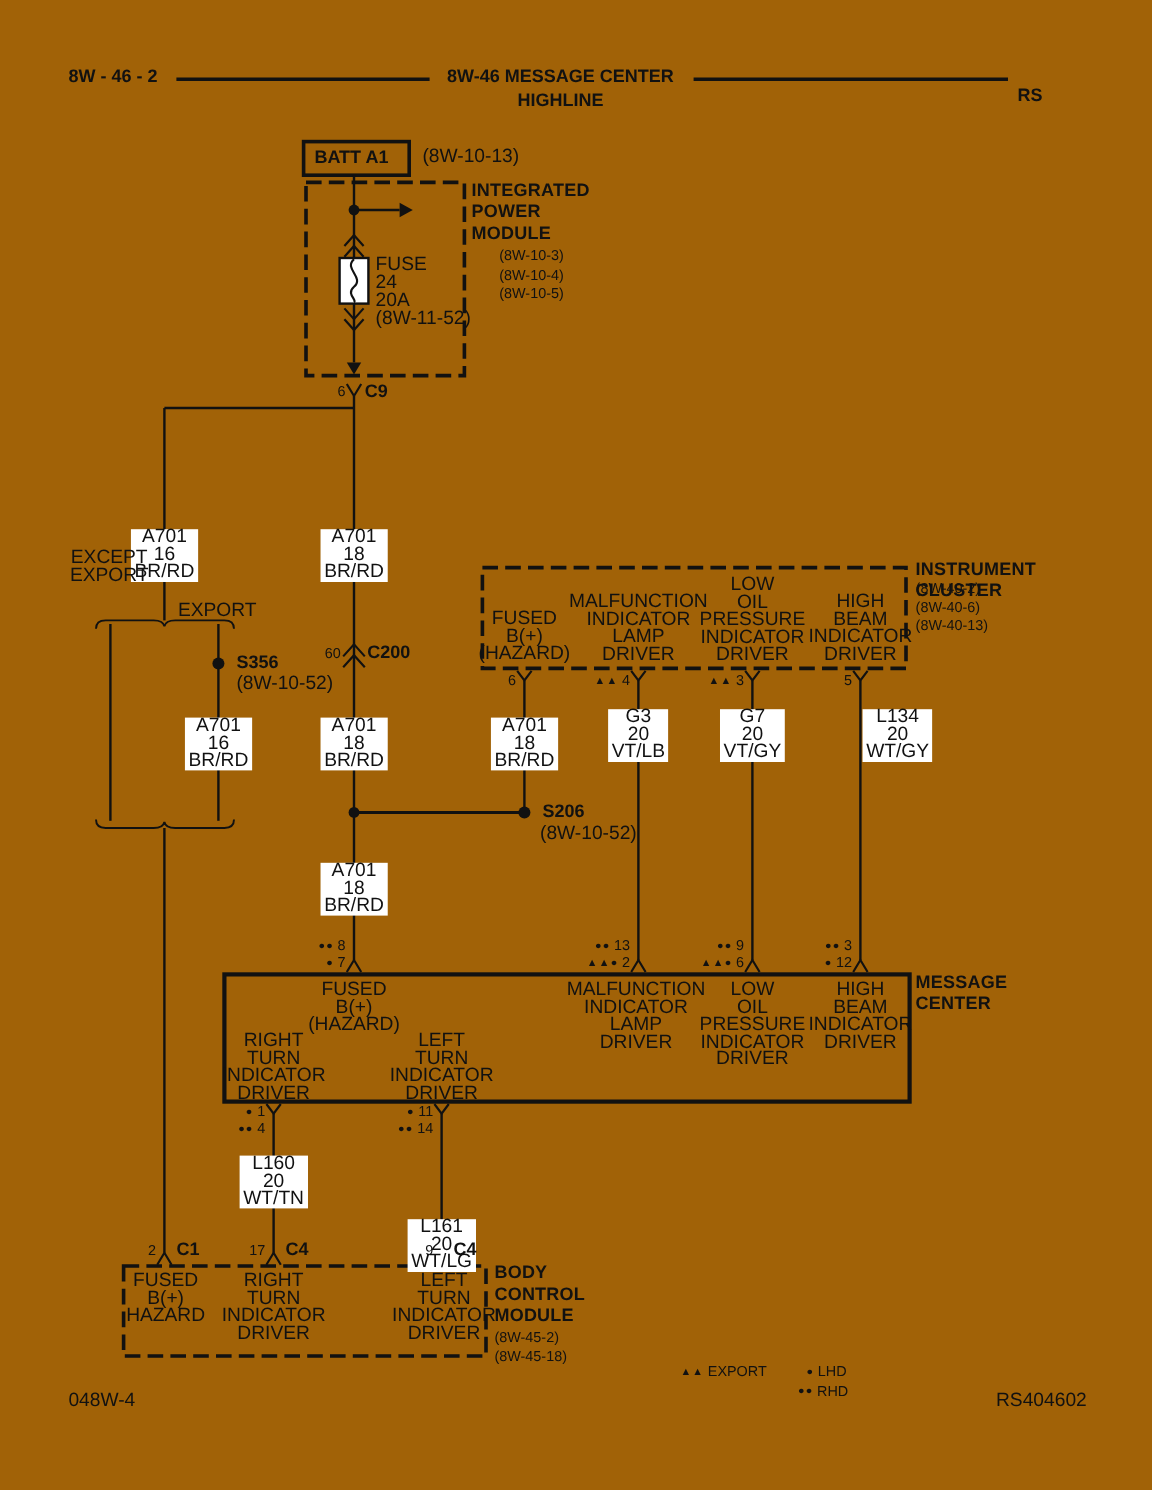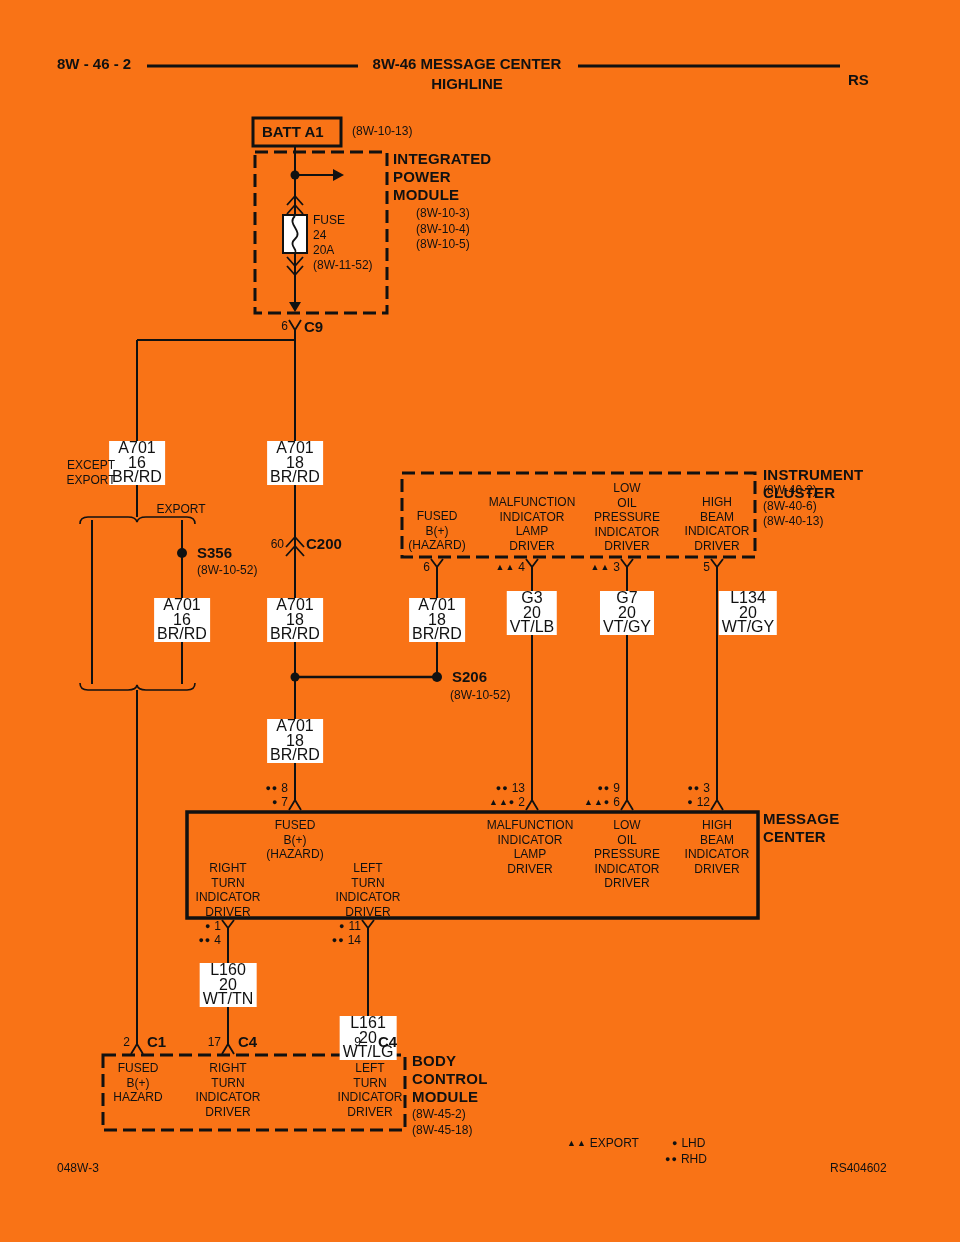--- a/index.html
+++ b/index.html
@@ -1,19 +1,19 @@
 <!DOCTYPE html>
 <html><head>
 <meta charset="utf-8">
 <style>
   html,body{margin:0;padding:0;background:#fff;}
-  #canvas{position:relative;width:960px;height:1242px;background:#f97316;
+  #canvas{position:relative;width:960px;height:1242px;background:#a16207;
           font-family:"Liberation Sans","DejaVu Sans",sans-serif;color:#111;overflow:hidden;}
   #wiresvg{position:absolute;left:0;top:0;}
-  .t{position:absolute;font-size:12px;line-height:14.5px;white-space:pre-line;}
+  .t{position:absolute;font-size:16px;line-height:14.5px;white-space:pre-line;}
   .cx{transform:translateX(-50%);text-align:center;}
   .wlabel{position:absolute;font-size:16px;line-height:14.5px;white-space:pre-line;
           transform:translateX(-50%);text-align:center;background:#fff;padding:0 3px;}
   .bb{position:absolute;font-weight:bold;font-size:15px;line-height:18px;white-space:pre-line;letter-spacing:.2px;}
   .b1{position:absolute;font-weight:bold;font-size:15px;line-height:18px;white-space:nowrap;}
   .refs{position:absolute;font-size:12px;line-height:15.5px;white-space:pre-line;}
   .pinrow{position:absolute;display:flex;align-items:center;gap:3px;height:13px;}
   .mk{font-size:9px;letter-spacing:1px;line-height:13px;}
   .pn{font-size:12px;line-height:13px;}
 </style>
@@ -344,16 +344,16 @@
   </div>
   <div class="pinrow" style="left:672px;top:1137px;">
     <span class="mk">●</span>
     <span class="pn">LHD</span>
   </div>
   <div class="pinrow" style="left:665px;top:1153px;">
     <span class="mk">●●</span>
     <span class="pn">RHD</span>
   </div>
 
-  <div class="t" style="left:57px;top:1161px;">048W-3</div>
+  <div class="t" style="left:57px;top:1161px;">048W-4</div>
   <div class="t" style="left:830px;top:1161px;">RS404602</div>
 
 </div>
 
 </body></html>

